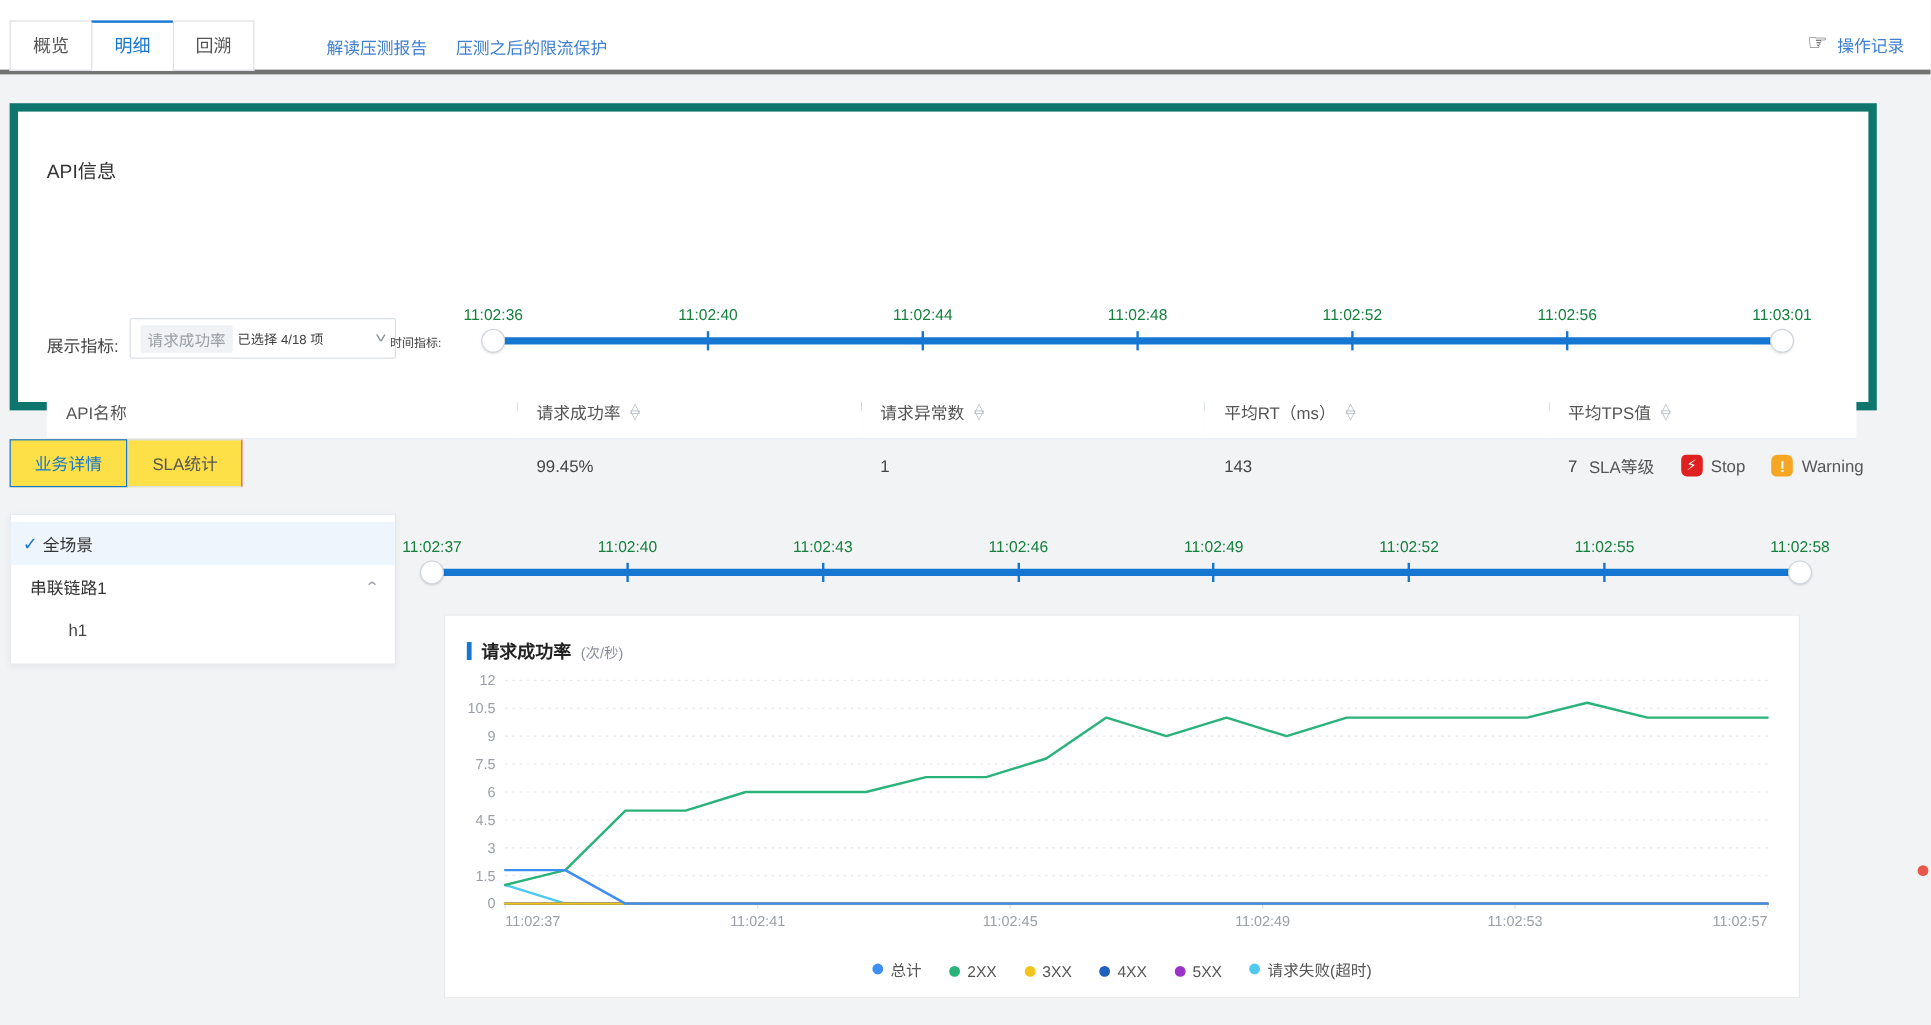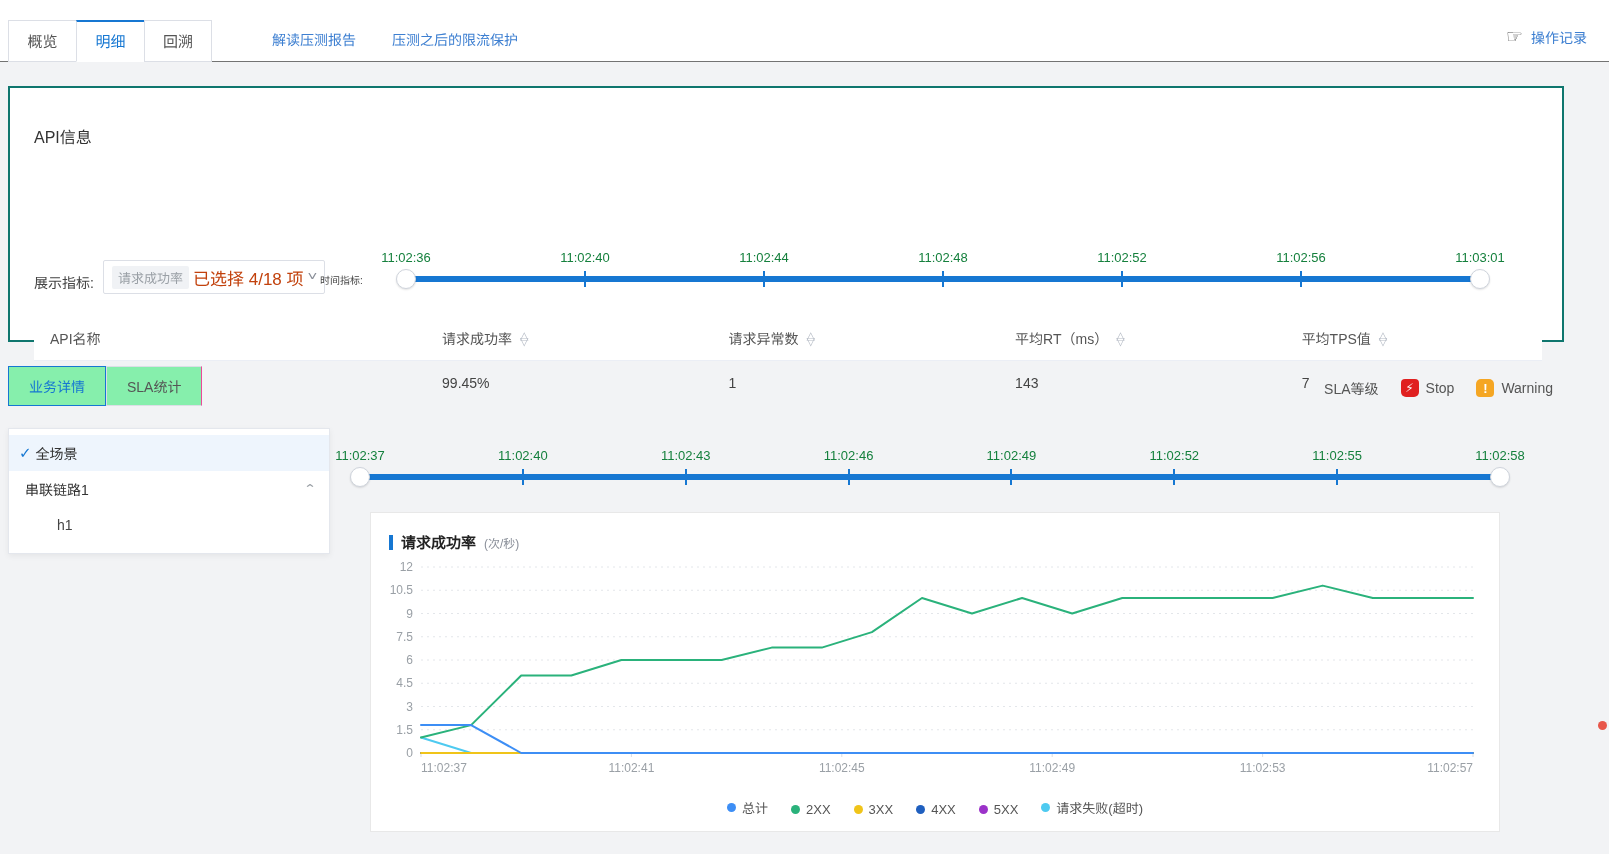--- a/index.html
+++ b/index.html
@@ -16,21 +16,21 @@
     height: 854px;
     background: #f2f3f5;
     overflow: hidden;
   }
 
   
   .topbar {
     position: relative;
     height: 62px;
     background: #ffffff;
-    border-bottom: 1px solid #737373;
+    border-bottom: 4px solid #737373;
     box-sizing: border-box;
   }
   .tabs {
     position: absolute;
     left: 8px;
     bottom: -1px;
     display: flex;
     align-items: flex-end;
   }
   .tab {
@@ -55,21 +55,21 @@
     border-bottom: 1px solid #fff;
     position: relative;
     z-index: 2;
     line-height: 40px;
   }
   .toplinks {
     position: absolute;
     left: 272px;
     top: 29px;
     display: flex;
-    gap: 36px;
+    gap: 24px;
     font-size: 14px;
   }
   .toplink {
     color: #3d7fd1;
     cursor: pointer;
     white-space: nowrap;
   }
   .oplog {
     position: absolute;
     right: 22px;
@@ -84,21 +84,21 @@
   .hand-icon {
     font-size: 19px;
     color: #555;
     line-height: 1;
     transform: translateY(-1px);
   }
 
   
   .card {
     background: #fff;
-    border: 2px solid #0f766e;
+    border: 7px solid #0f766e;
     box-sizing: border-box;
   }
   #api-card {
     position: absolute;
     left: 8px;
     top: 86px;
     width: 1556px;
     height: 256px;
   }
   .card-title {
@@ -133,22 +133,22 @@
   }
   .metric-tag {
     background: #f0f2f5;
     color: #9aa0a6;
     font-size: 13px;
     border-radius: 2px;
     padding: 2px 6px;
     white-space: nowrap;
   }
   .metric-count {
-    font-size: 17px;
-    color: #c2410c;
+    font-size: 11px;
+    color: #404040;
     margin-left: 4px;
     white-space: nowrap;
   }
   .caret {
     margin-left: auto;
     font-size: 12px;
     color: #8a8f99;
     transform: scaleX(1.4);
   }
 
@@ -250,21 +250,21 @@
     left: 8px;
     top: 366px;
     display: flex;
   }
   .btab {
     height: 40px;
     line-height: 40px;
     padding: 0 20px;
     font-size: 14px;
     box-sizing: border-box;
-    background: #86efac;
+    background: #fde047;
     border: 1px solid #dcdfe6;
     border-right: none;
     color: #555;
     cursor: pointer;
     white-space: nowrap;
   }
   .btab:last-child { border-right: 1px solid #ec4899; text-align: center; }
   .btab.active {
     color: #1677d2;
     border: 1px solid #1677d2;

